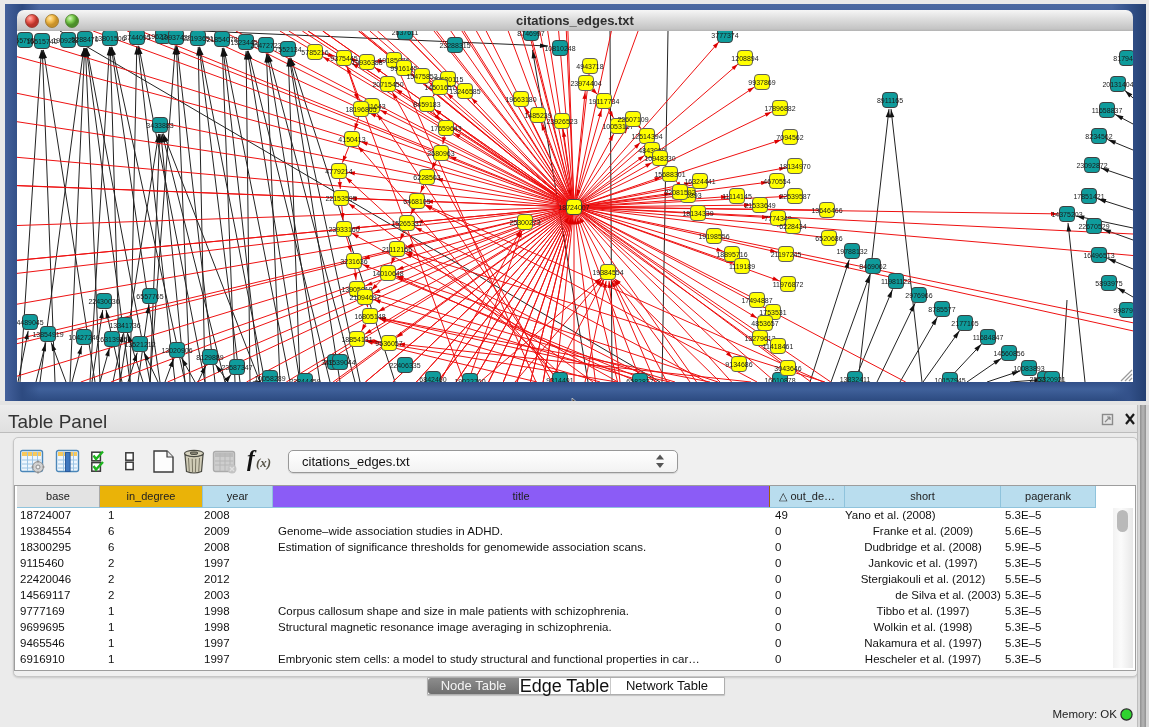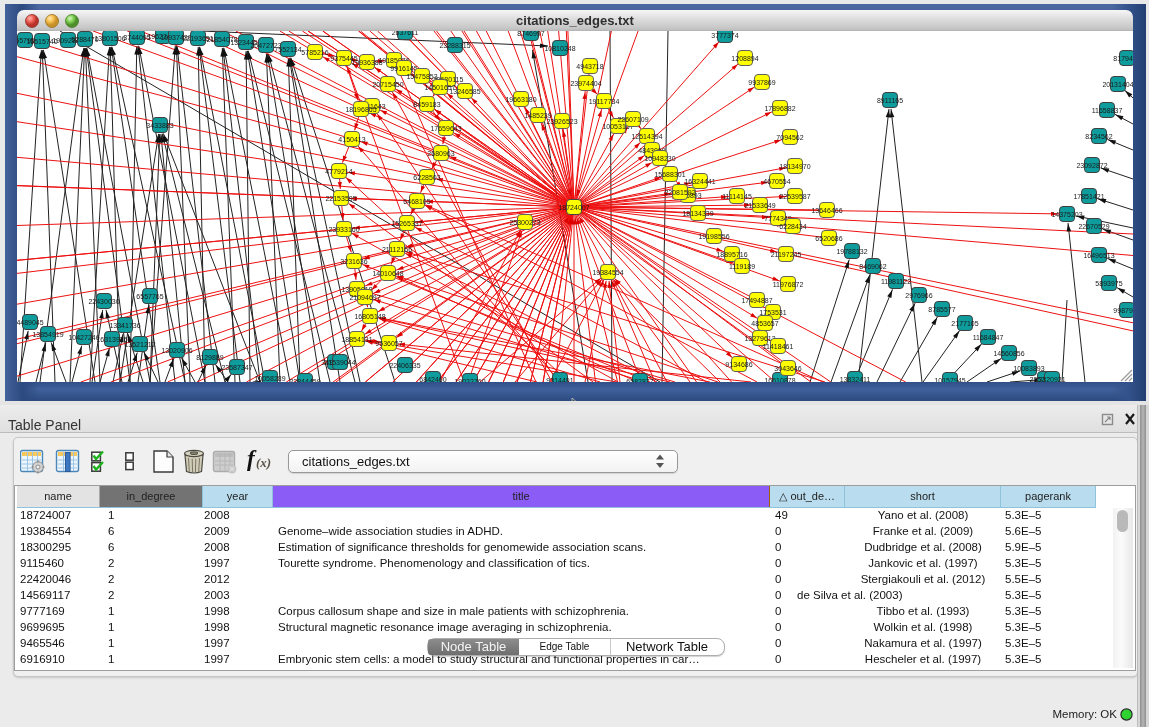--- a/index.html
+++ b/index.html
@@ -854,21 +854,21 @@
 </g>
 </svg>
 
 <svg class="abs" style="left:571px;top:398px" width="10" height="12">
  <polygon points="1,0 1,9 3.4,6.8 5,10 6.6,9.3 5,6 8,6" fill="#444" stroke="#eee" stroke-width="0.6"></polygon>
 </svg>
 
 <div class="abs" style="left:0;top:401px;width:1149px;height:4px;background:#e4e4e4"></div>
 <div class="abs" style="left:0;top:405px;width:1149px;height:27px;
      background:linear-gradient(180deg,#ececec,#e0e0e0);border-bottom:1px solid #bcbcbc">
-  <div class="abs" style="left:8px;top:12px;font-size:14px;color:#333">Table Panel</div>
+  <div class="abs" style="left:8px;top:6px;font-size:19px;color:#333">Table Panel</div>
 </div>
 <svg class="abs" style="left:1101px;top:411px" width="40" height="16">
   <rect x="1.5" y="3.5" width="10" height="10" fill="none" stroke="#8a8a8a" stroke-width="1.4"></rect>
   <path d="M4 11 L9 6 M9 6 L6 6 M9 6 L9 9" stroke="#8a8a8a" stroke-width="1.2" fill="none"></path>
   <path d="M25 3 L33 13 M33 3 L25 13" stroke="#1a1a1a" stroke-width="2.2"></path>
 </svg>
 
 <div class="abs" style="left:13px;top:437px;width:1123px;height:238px;background:#f0f0f0;
      border:1px solid #c6c6c6;border-radius:5px;box-shadow:0 1px 2px rgba(0,0,0,0.15)"></div>
 
@@ -967,33 +967,33 @@
     <polygon points="5,14 9,9 1,9" fill="#555"></polygon>
   </svg>
 </div>
 
 <div class="abs" style="left:14px;top:485px;width:1120px;height:184px;background:#ffffff;border:1px solid #9d9d9d"></div>
 <style>
  .hcell{position:absolute;top:486px;height:21px;font-size:11px;color:#222;text-align:center;line-height:21px;border-bottom:1px solid #8fc3dc}
  .trow{position:absolute;left:0;width:1120px;height:16px;font-size:11.5px;color:#111}
  .trow span{position:absolute;top:1px;white-space:nowrap}
 </style>
-<div class="hcell" style="left:17px;width:82px;background:#e3e3e3;border-right:1px solid #a9a9a9">name</div>
-<div class="hcell" style="left:100px;width:102px;background:#737373;border-right:1px solid #8fc3dc">in_degree</div>
+<div class="hcell" style="left:17px;width:82px;background:#e3e3e3;border-right:1px solid #a9a9a9">base</div>
+<div class="hcell" style="left:100px;width:102px;background:#eab308;border-right:1px solid #8fc3dc">in_degree</div>
 <div class="hcell" style="left:203px;width:69px;background:#b9ddee;border-right:1px solid #8fc3dc">year</div>
 <div class="hcell" style="left:273px;width:496px;background:#8b5cf6;border-right:6px solid #a16207">title</div>
 <div class="hcell" style="left:770px;width:74px;background:#b9ddee;border-right:1px solid #8fc3dc">△ out_de…</div>
 <div class="hcell" style="left:845px;width:155px;background:#b9ddee;border-right:1px solid #8fc3dc">short</div>
 <div class="hcell" style="left:1001px;width:94px;background:#b9ddee;border-right:1px solid #8fc3dc">pagerank</div>
 <div class="trow" style="top:508px">
     <span style="left:20px">18724007</span>
     <span style="left:108px">1</span>
     <span style="left:204px">2008</span>
     <span style="left:775px">49</span>
-    <span style="left:845px;width:156px;text-align:center">Yano et al. (2008)</span>
+    <span style="left:845px;width:156px;text-align:left">Yano et al. (2008)</span>
     <span style="left:1005px">5.3E–5</span>
   </div>
 <div class="trow" style="top:524px">
     <span style="left:20px">19384554</span>
     <span style="left:108px">6</span>
     <span style="left:204px">2009</span>
     <span style="left:278px">Genome–wide association studies in ADHD.</span>
     <span style="left:775px">0</span>
     <span style="left:845px;width:156px;text-align:center">Franke et al. (2009)</span>
     <span style="left:1005px">5.6E–5</span>
@@ -1004,48 +1004,47 @@
     <span style="left:204px">2008</span>
     <span style="left:278px">Estimation of significance thresholds for genomewide association scans.</span>
     <span style="left:775px">0</span>
     <span style="left:845px;width:156px;text-align:center">Dudbridge et al. (2008)</span>
     <span style="left:1005px">5.9E–5</span>
   </div>
 <div class="trow" style="top:556px">
     <span style="left:20px">9115460</span>
     <span style="left:108px">2</span>
     <span style="left:204px">1997</span>
-    <span style="left:278px">Tourette syndrome. Phenomenology and classification of tics.</span>
     <span style="left:775px">0</span>
     <span style="left:845px;width:156px;text-align:center">Jankovic et al. (1997)</span>
     <span style="left:1005px">5.3E–5</span>
   </div>
 <div class="trow" style="top:572px">
     <span style="left:20px">22420046</span>
     <span style="left:108px">2</span>
     <span style="left:204px">2012</span>
     <span style="left:775px">0</span>
     <span style="left:845px;width:156px;text-align:center">Stergiakouli et al. (2012)</span>
     <span style="left:1005px">5.5E–5</span>
   </div>
 <div class="trow" style="top:588px">
     <span style="left:20px">14569117</span>
     <span style="left:108px">2</span>
     <span style="left:204px">2003</span>
     <span style="left:775px">0</span>
-    <span style="left:797px;width:156px;text-align:left">de Silva et al. (2003)</span>
+    <span style="left:870px;width:156px;text-align:center">de Silva et al. (2003)</span>
     <span style="left:1005px">5.3E–5</span>
   </div>
 <div class="trow" style="top:604px">
     <span style="left:20px">9777169</span>
     <span style="left:108px">1</span>
     <span style="left:204px">1998</span>
     <span style="left:278px">Corpus callosum shape and size in male patients with schizophrenia.</span>
     <span style="left:775px">0</span>
-    <span style="left:845px;width:156px;text-align:center">Tibbo et al. (1993)</span>
+    <span style="left:845px;width:156px;text-align:center">Tibbo et al. (1997)</span>
     <span style="left:1005px">5.3E–5</span>
   </div>
 <div class="trow" style="top:620px">
     <span style="left:20px">9699695</span>
     <span style="left:108px">1</span>
     <span style="left:204px">1998</span>
     <span style="left:278px">Structural magnetic resonance image averaging in schizophrenia.</span>
     <span style="left:775px">0</span>
     <span style="left:845px;width:156px;text-align:center">Wolkin et al. (1998)</span>
     <span style="left:1005px">5.3E–5</span>
@@ -1064,26 +1063,26 @@
     <span style="left:204px">1997</span>
     <span style="left:278px">Embryonic stem cells: a model to study structural and functional properties in car…</span>
     <span style="left:775px">0</span>
     <span style="left:845px;width:156px;text-align:center">Hescheler et al. (1997)</span>
     <span style="left:1005px">5.3E–5</span>
   </div>
 
 <div class="abs" style="left:1113px;top:508px;width:20px;height:160px;background:linear-gradient(90deg,#f2f2f2,#fbfbfb 40%,#e8e8e8)"></div>
 <div class="abs" style="left:1117px;top:510px;width:11px;height:22px;background:#b9b9b9;border-radius:6px"></div>
 
-<div class="abs" style="left:427px;top:638px;width:296px;height:16px;background:#ffffff;
-     border:1px solid #aeaeae;border-radius:8px;box-shadow:0 1px 1px rgba(0,0,0,0.18)">
+<div class="abs" style="left:427px;top:677px;width:296px;height:16px;background:#ffffff;
+     border:1px solid #aeaeae;border-radius:1px;box-shadow:0 1px 1px rgba(0,0,0,0.18)">
   <div class="abs" style="left:0;top:0;width:91px;height:16px;border-radius:3px 0 0 3px;
        background:linear-gradient(180deg,#8d8d8d,#6e6e6e);color:#f4f4f4;font-size:13px;
        text-align:center;line-height:16px">Node Table</div>
-  <div class="abs" style="left:91px;top:0;width:91px;height:16px;color:#111;font-size:10px;
+  <div class="abs" style="left:91px;top:0;width:91px;height:16px;color:#111;font-size:18px;
        text-align:center;line-height:16px;border-right:1px solid #c9c9c9">Edge Table</div>
   <div class="abs" style="left:183px;top:0;width:112px;height:16px;color:#111;font-size:13px;
        text-align:center;line-height:16px">Network Table</div>
 </div>
 
 <div class="abs" style="left:1000px;top:708px;width:117px;text-align:right;font-size:11.5px;color:#222">Memory: OK</div>
 <svg class="abs" style="left:1120px;top:708px" width="14" height="14">
   <circle cx="6.5" cy="6.5" r="5.6" fill="#2fd32f" stroke="#2a2a2a" stroke-width="1.2"></circle>
 </svg>
 

